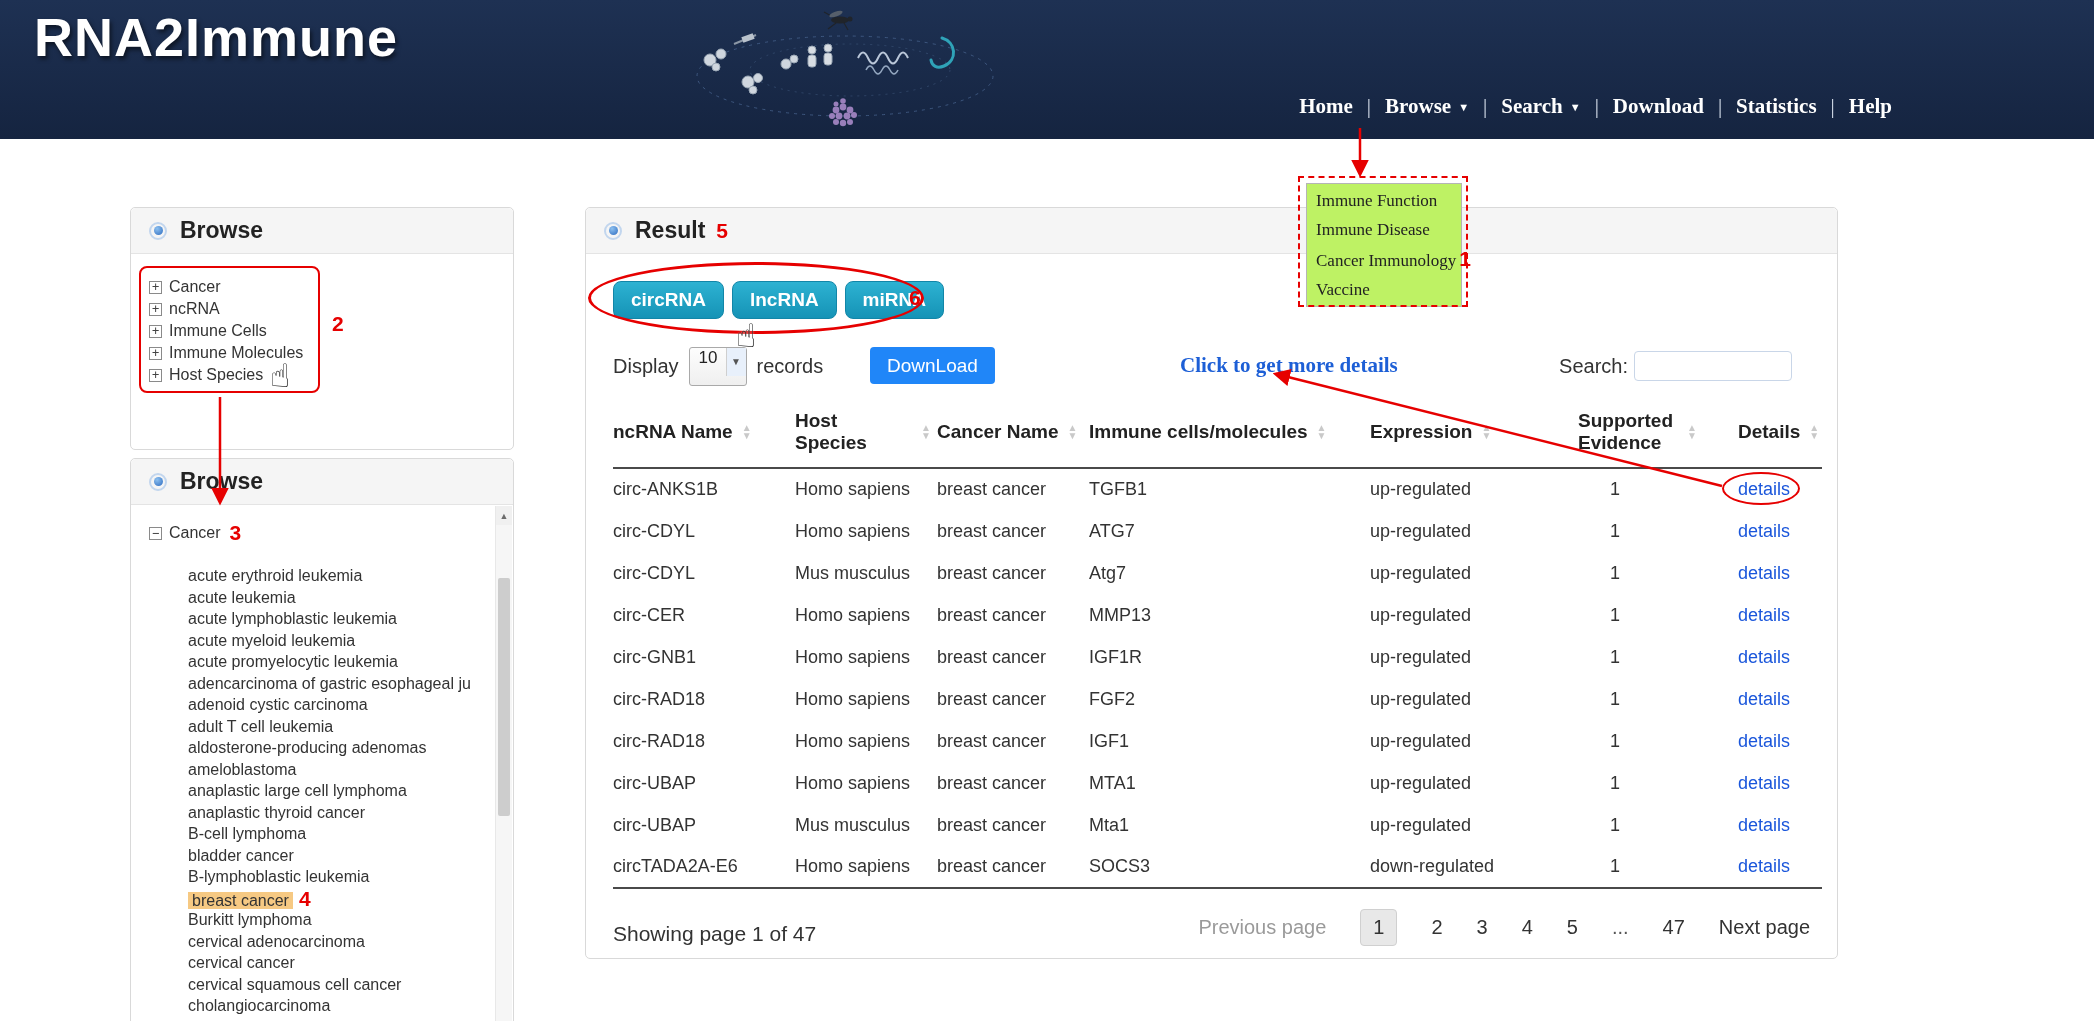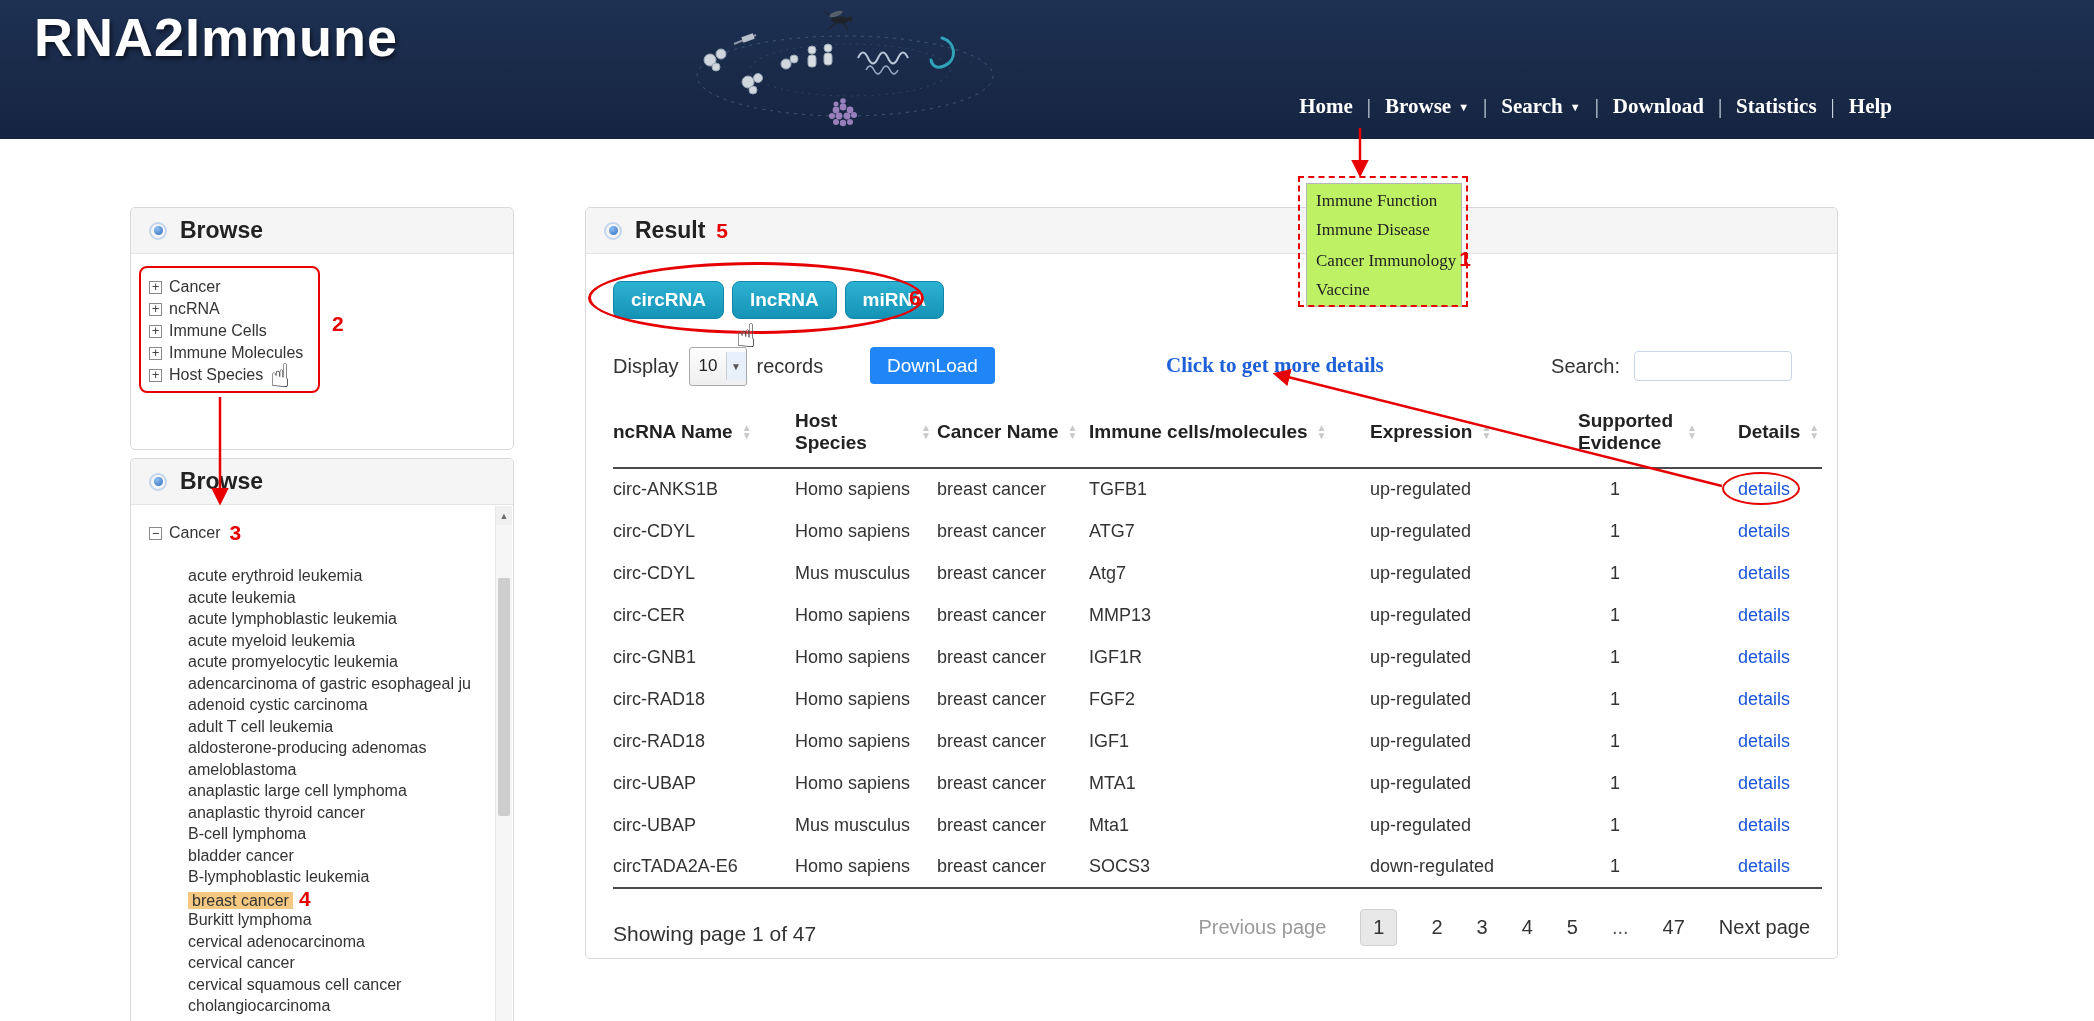--- a/index.html
+++ b/index.html
@@ -59,30 +59,30 @@
   
   .result-panel { left:577px; top:207px; width:1253px; height:752px;margin-left:8px; }
   .tabs-row { position:absolute; left:27px; top:73px; display:flex; gap:8px; }
   .tab-btn { height:38px; padding:0 17px; border-radius:8px; border:1px solid #1286a8;
     background:linear-gradient(#2db2d2,#1593b6); color:#fff; font-weight:700; font-size:19px;
     display:inline-flex; align-items:center; cursor:pointer; }
 
   .controls-row { position:absolute; left:27px; right:20px; top:138px; height:40px; }
   .display-group { position:absolute; left:0; top:0; height:40px; display:flex; align-items:center; gap:10px; }
   .lbl { font-size:20px; color:#333; }
-  .fake-select { display:inline-flex; align-items:center; height:39px; border:1px solid #a9a9a9;
+  .fake-select { display:inline-flex; height:39px; border:1px solid #a9a9a9;
     border-radius:3px; background:linear-gradient(#fdfdfd,#efefef); font-size:17px; color:#222;
     padding-left:9px; cursor:pointer; }
   .fake-select .arrowbox { width:20px; height:28px; display:flex; align-items:center; justify-content:center;
     font-size:10px; color:#555; border-left:1px solid #cfcfcf; margin-left:8px; background:#e8f0fb; }
   .download-btn { position:absolute; left:257px; top:1px; height:37px; padding:0 17px;
     background:#2086f8; color:#fff; font-size:19px; border:none; border-radius:4px; cursor:pointer; }
-  .hint { position:absolute; left:553px; top:7px; font-family:"Liberation Serif", serif;
+  .hint { position:absolute; left:567px; top:7px; font-family:"Liberation Serif", serif;
     font-size:21px; font-weight:700; color:#1d5fd6; }
-  .search-group { position:absolute; right:25px; top:0; height:40px; display:flex; align-items:center; gap:14px; }
+  .search-group { position:absolute; right:25px; top:0; height:40px; display:flex; align-items:center; gap:6px; }
   .search-input { width:158px; height:30px; border:1px solid #c9d6e8; border-radius:4px; outline:none;
     font-size:16px; padding:0 8px; }
 
   .table-wrap { position:absolute; left:27px; top:188px; }
   table { border-collapse:collapse; width:1209px; table-layout:fixed; }
   thead th { font-size:19px; font-weight:700; color:#222; text-align:left; height:72px;
     border-bottom:2px solid #4a4a4a; cursor:pointer; }
   .thwrap { display:flex; align-items:center; gap:9px; padding-right:6px; }
   .sort { display:inline-flex; flex-direction:column; color:#c9c9c9; font-size:10px; line-height:8px; flex:0 0 auto; }
   .sort::before { content:"▲"; }

